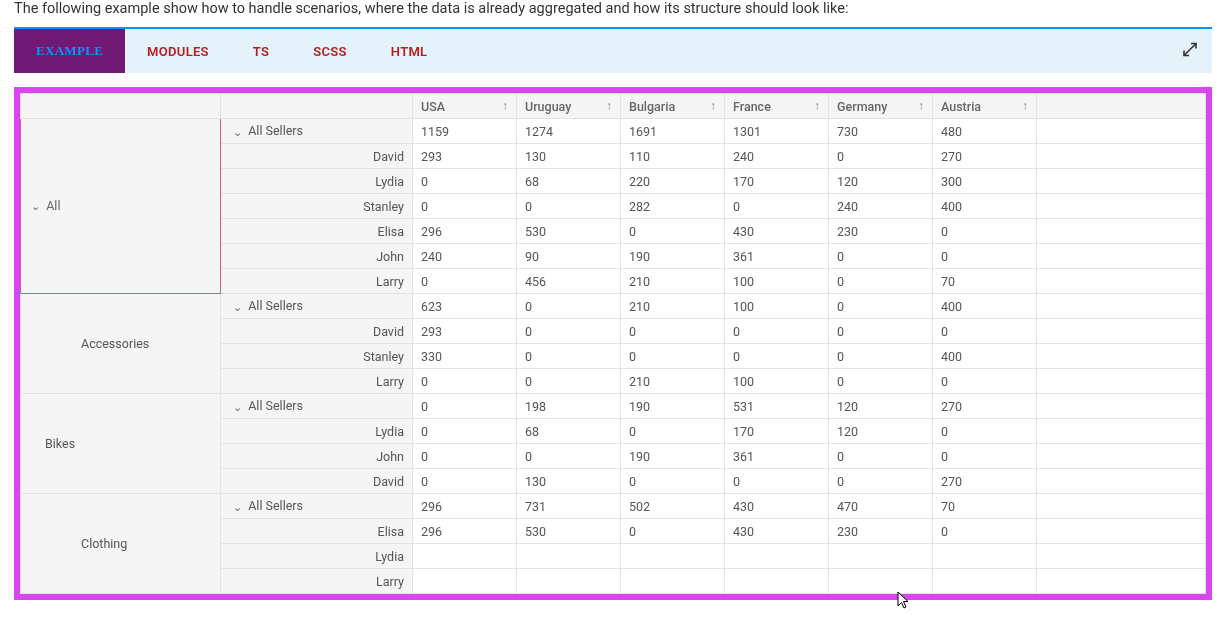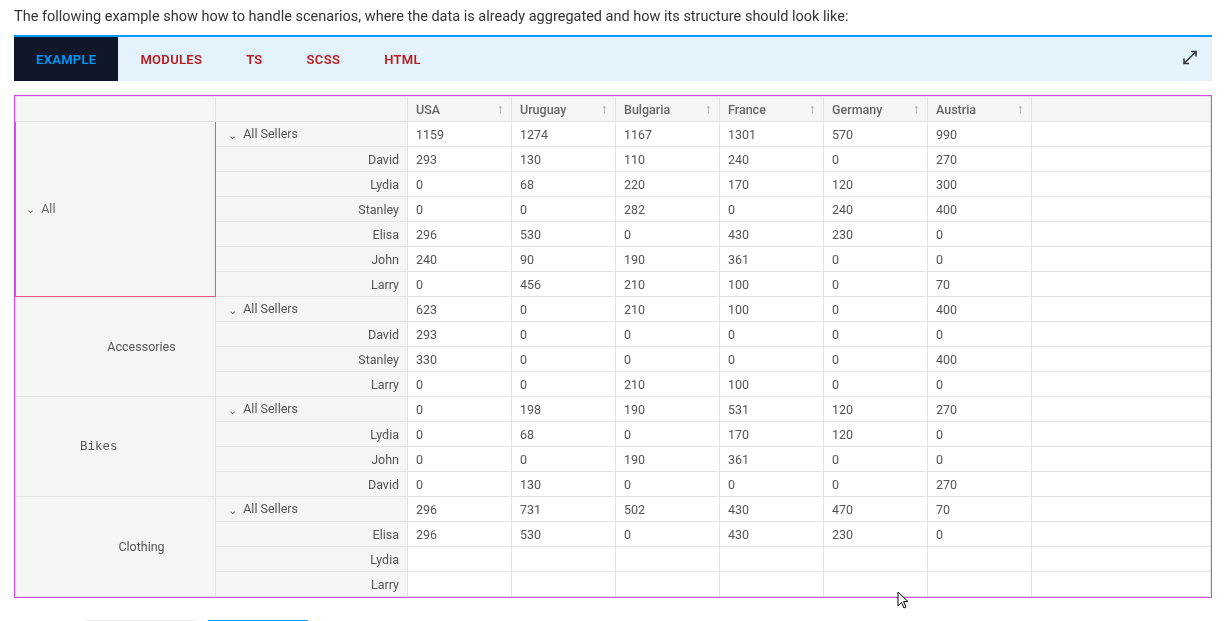--- a/index.html
+++ b/index.html
@@ -9,21 +9,21 @@
     color: #333;
     background: #fff;
     width: 1226px;
     height: 621px;
     overflow: hidden;
   }
   .page { padding: 0 14px; }
   .intro {
     font-size: 14.5px;
     color: #333;
-    padding: 8px 0 10px 0;
+    padding: 0 0 10px 0;
     border-bottom: 2px solid #0099ff;
     margin-bottom: 0;
   }
   .tabs-bar {
     display: flex;
     align-items: center;
     background: #e4f2fb;
     height: 44px;
     position: relative;
   }
@@ -32,34 +32,35 @@
     height: 44px;
     display: flex;
     align-items: center;
     font-weight: 600;
     font-size: 13px;
     color: #b91c1c;
     cursor: pointer;
     letter-spacing: 0.3px;
   }
   .tab.active {
-    background: #0f172a;
+    background: #701a75;
     color: #0099ff;
+    font-family: Liberation Serif, serif;
   }
   .expand-btn {
     position: absolute;
     right: 14px;
     top: 50%;
     transform: translateY(-50%);
     cursor: pointer;
     color: #333;
   }
   .grid-wrap {
     margin-top: 14px;
-    border: 1px solid #d946ef;
+    border: 6px solid #d946ef;
     background: #fff;
     position: relative;
     padding: 0;
   }
   .grid-scroll {
     overflow-y: auto;
     max-height: 505px;
   }
   table.pivot {
     border-collapse: collapse;
@@ -206,24 +207,24 @@
         </tr>
       </thead>
       <tbody id="pivot-body">
             <tr>
               <td rowspan="7" class="rowhead all-cell">
                 <span class="all-exp"><span class="chev">⌄</span><span>All</span></span>
               </td>
               <td class="seller allseller"><span class="chev">⌄</span><span>All Sellers</span></td>
               <td>1159</td>
               <td>1274</td>
-              <td>1167</td>
+              <td>1691</td>
               <td>1301</td>
-              <td>570</td>
-              <td>990</td>
+              <td>730</td>
+              <td>480</td>
               <td></td>
             </tr>
             <tr>
               <td class="seller child"><span>David</span></td>
               <td>293</td>
               <td>130</td>
               <td>110</td>
               <td>240</td>
               <td>0</td>
               <td>270</td>
@@ -273,21 +274,21 @@
               <td class="seller child"><span>Larry</span></td>
               <td>0</td>
               <td>456</td>
               <td>210</td>
               <td>100</td>
               <td>0</td>
               <td>70</td>
               <td></td>
             </tr>
             <tr>
-              <td rowspan="4" class="rowhead" style="text-align: center; padding-left: 60px;">Accessories</td>
+              <td rowspan="4" class="rowhead" style="text-align: left; padding-left: 60px;">Accessories</td>
               <td class="seller allseller"><span class="chev">⌄</span><span>All Sellers</span></td>
               <td>623</td>
               <td>0</td>
               <td>210</td>
               <td>100</td>
               <td>0</td>
               <td>400</td>
               <td></td>
             </tr>
             <tr>
@@ -314,21 +315,21 @@
               <td class="seller child"><span>Larry</span></td>
               <td>0</td>
               <td>0</td>
               <td>210</td>
               <td>100</td>
               <td>0</td>
               <td>0</td>
               <td></td>
             </tr>
             <tr>
-              <td rowspan="4" class="rowhead" style="text-align: left; padding-left: 64px; font-family: Liberation Mono, monospace;">Bikes</td>
+              <td rowspan="4" class="rowhead" style="text-align: left; padding-left: 24px;">Bikes</td>
               <td class="seller allseller"><span class="chev">⌄</span><span>All Sellers</span></td>
               <td>0</td>
               <td>198</td>
               <td>190</td>
               <td>531</td>
               <td>120</td>
               <td>270</td>
               <td></td>
             </tr>
             <tr>
@@ -355,21 +356,21 @@
               <td class="seller child"><span>David</span></td>
               <td>0</td>
               <td>130</td>
               <td>0</td>
               <td>0</td>
               <td>0</td>
               <td>270</td>
               <td></td>
             </tr>
             <tr>
-              <td rowspan="4" class="rowhead" style="text-align: center; padding-left: 60px;">Clothing</td>
+              <td rowspan="4" class="rowhead" style="text-align: left; padding-left: 60px;">Clothing</td>
               <td class="seller allseller"><span class="chev">⌄</span><span>All Sellers</span></td>
               <td>296</td>
               <td>731</td>
               <td>502</td>
               <td>430</td>
               <td>470</td>
               <td>70</td>
               <td></td>
             </tr>
             <tr>

